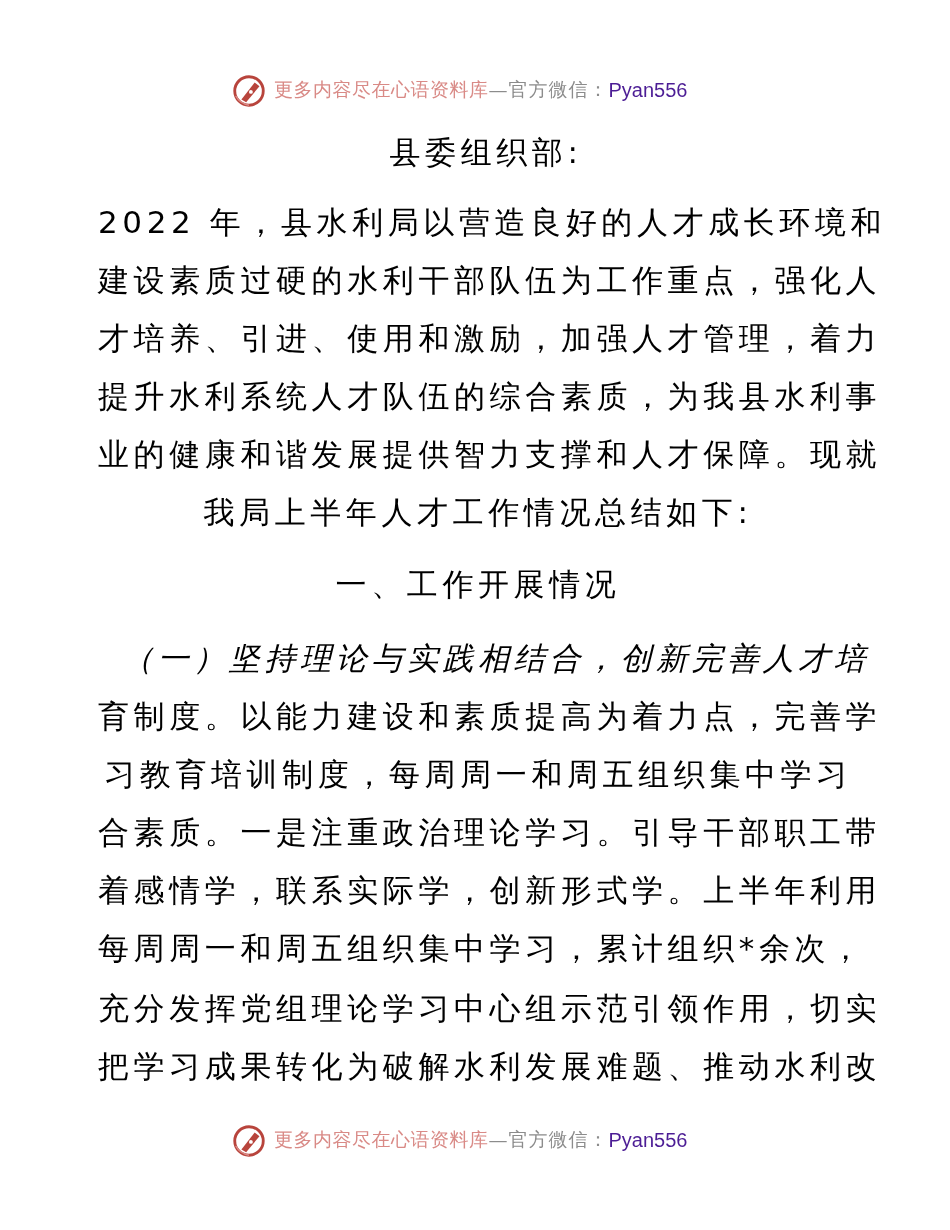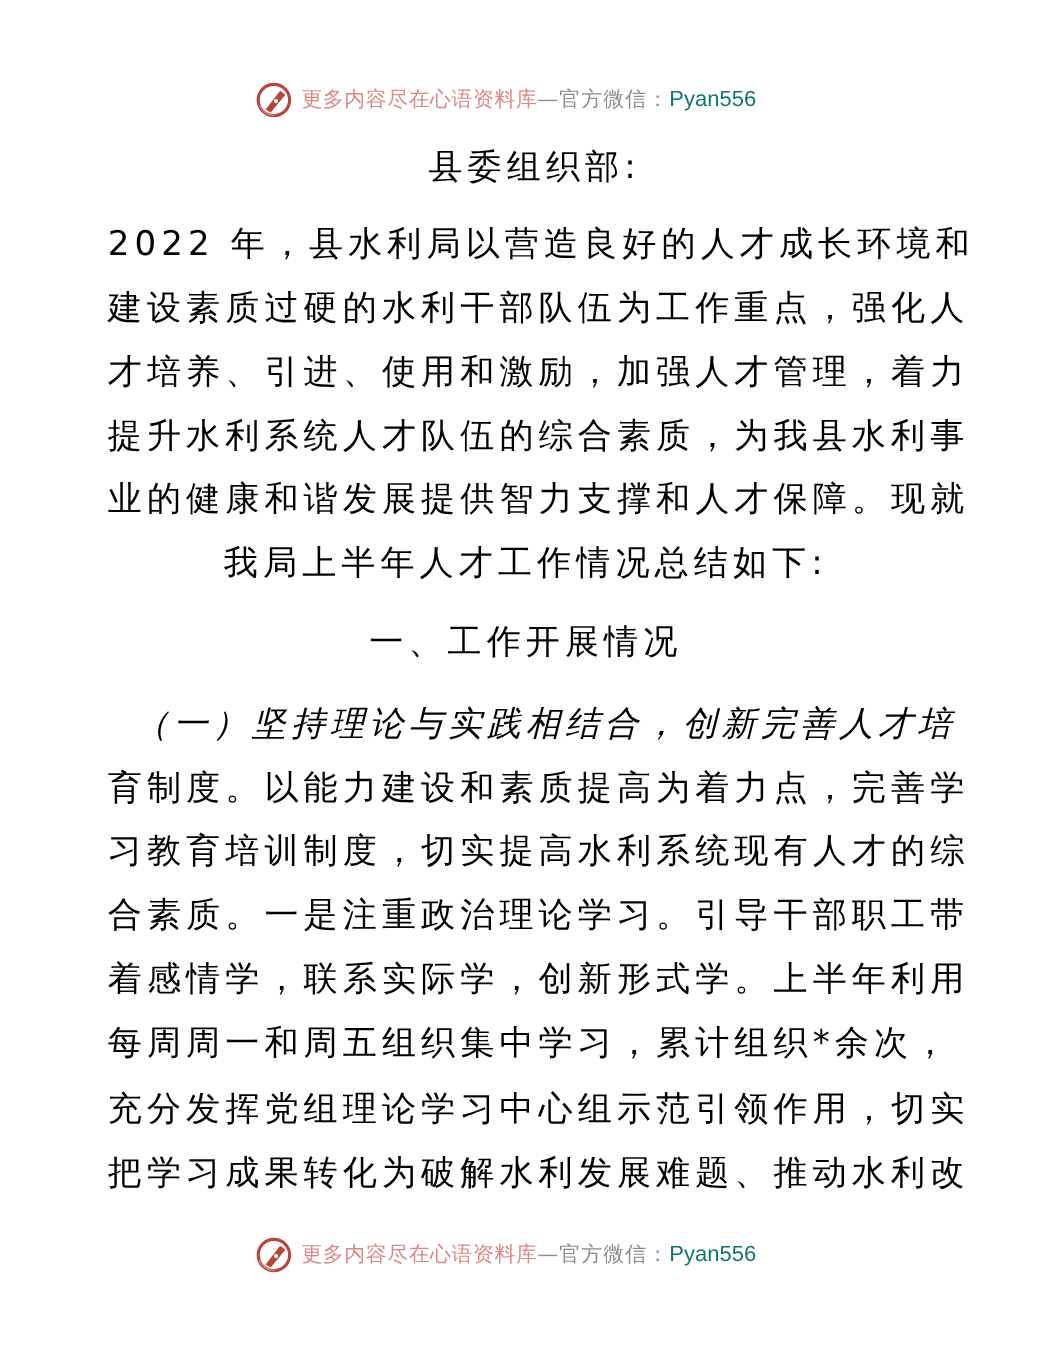--- a/index.html
+++ b/index.html
@@ -4,21 +4,21 @@
 <style>
   html, body { margin: 0; padding: 0; background: #ffffff; }
   body { width: 950px; height: 1230px; position: relative; overflow: hidden; }
   .page { position: absolute; left: 0; top: 0; width: 950px; height: 1201px; background: #fff; }
   .wm { position: absolute; left: 230px; width: 500px; height: 40px; display: flex; align-items: center; }
   .wm-top { top: 70px; }
   .wm-bottom { top: 1120px; }
   .wm .logo { width: 38px; height: 38px; margin-right: 6px; }
   .wm .t1 { font-family: "DejaVu Serif", serif; font-size: 19px; color: #d98a86; letter-spacing: 0.5px; }
   .wm .t2 { font-family: "DejaVu Serif", serif; font-size: 19px; color: #8c8c8c; letter-spacing: 1px; }
-  .wm .t3 { font-family: "Liberation Sans", sans-serif; font-size: 20px; color: #0f766e; }
+  .wm .t3 { font-family: "Liberation Sans", sans-serif; font-size: 20px; color: #4c1d95; }
   .line {
     position: absolute; left: 98px; width: 760px;
     font-family: "DejaVu Sans", sans-serif; font-size: 31px; color: #000000;
     line-height: 40px; white-space: nowrap; letter-spacing: 4.6px; text-align: center;
   }
 </style>
 </head>
 <body>
 
 <div class="page">
@@ -42,21 +42,21 @@
   <div class="line" style="top:260px;">建设素质过硬的水利干部队伍为工作重点，强化人</div>
   <div class="line" style="top:376px;">提升水利系统人才队伍的综合素质，为我县水利事</div>
   <div class="line" style="top:318px;">才培养、引进、使用和激励，加强人才管理，着力</div>
   <div class="line" style="top:434px;">业的健康和谐发展提供智力支撑和人才保障。现就</div>
   <div class="line" style="top:492px;">我局上半年人才工作情况总结如下:</div>
 
   <div class="line" style="top:564px;"> 一、工作开展情况</div>
 
   <div class="line" style="top:638px; left:116px;font-style:italic;">（一）坚持理论与实践相结合，创新完善人才培</div>
   <div class="line" style="top:696px;">育制度。以能力建设和素质提高为着力点，完善学</div>
-  <div class="line" style="top:754px;">习教育培训制度，切实提高水利系统现有人才的综</div>
+  <div class="line" style="top:754px;">习教育培训制度，每周周一和周五组织集中学习</div>
   <div class="line" style="top:812px;">合素质。一是注重政治理论学习。引导干部职工带</div>
   <div class="line" style="top:870px;">着感情学，联系实际学，创新形式学。上半年利用</div>
   <div class="line" style="top:928px;">每周周一和周五组织集中学习，累计组织*余次，</div>
   <div class="line" style="top:988px;">充分发挥党组理论学习中心组示范引领作用，切实</div>
   <div class="line" style="top:1046px;">把学习成果转化为破解水利发展难题、推动水利改</div>
 
   <div class="wm wm-bottom">
     <svg class="logo" viewBox="0 0 40 40">
       <circle cx="20" cy="21" r="15" fill="none" stroke="#b8443c" stroke-width="3"></circle>
       <path d="M12 30 L26 12 L31 16 L17 33 Z" fill="#b8443c"></path>

